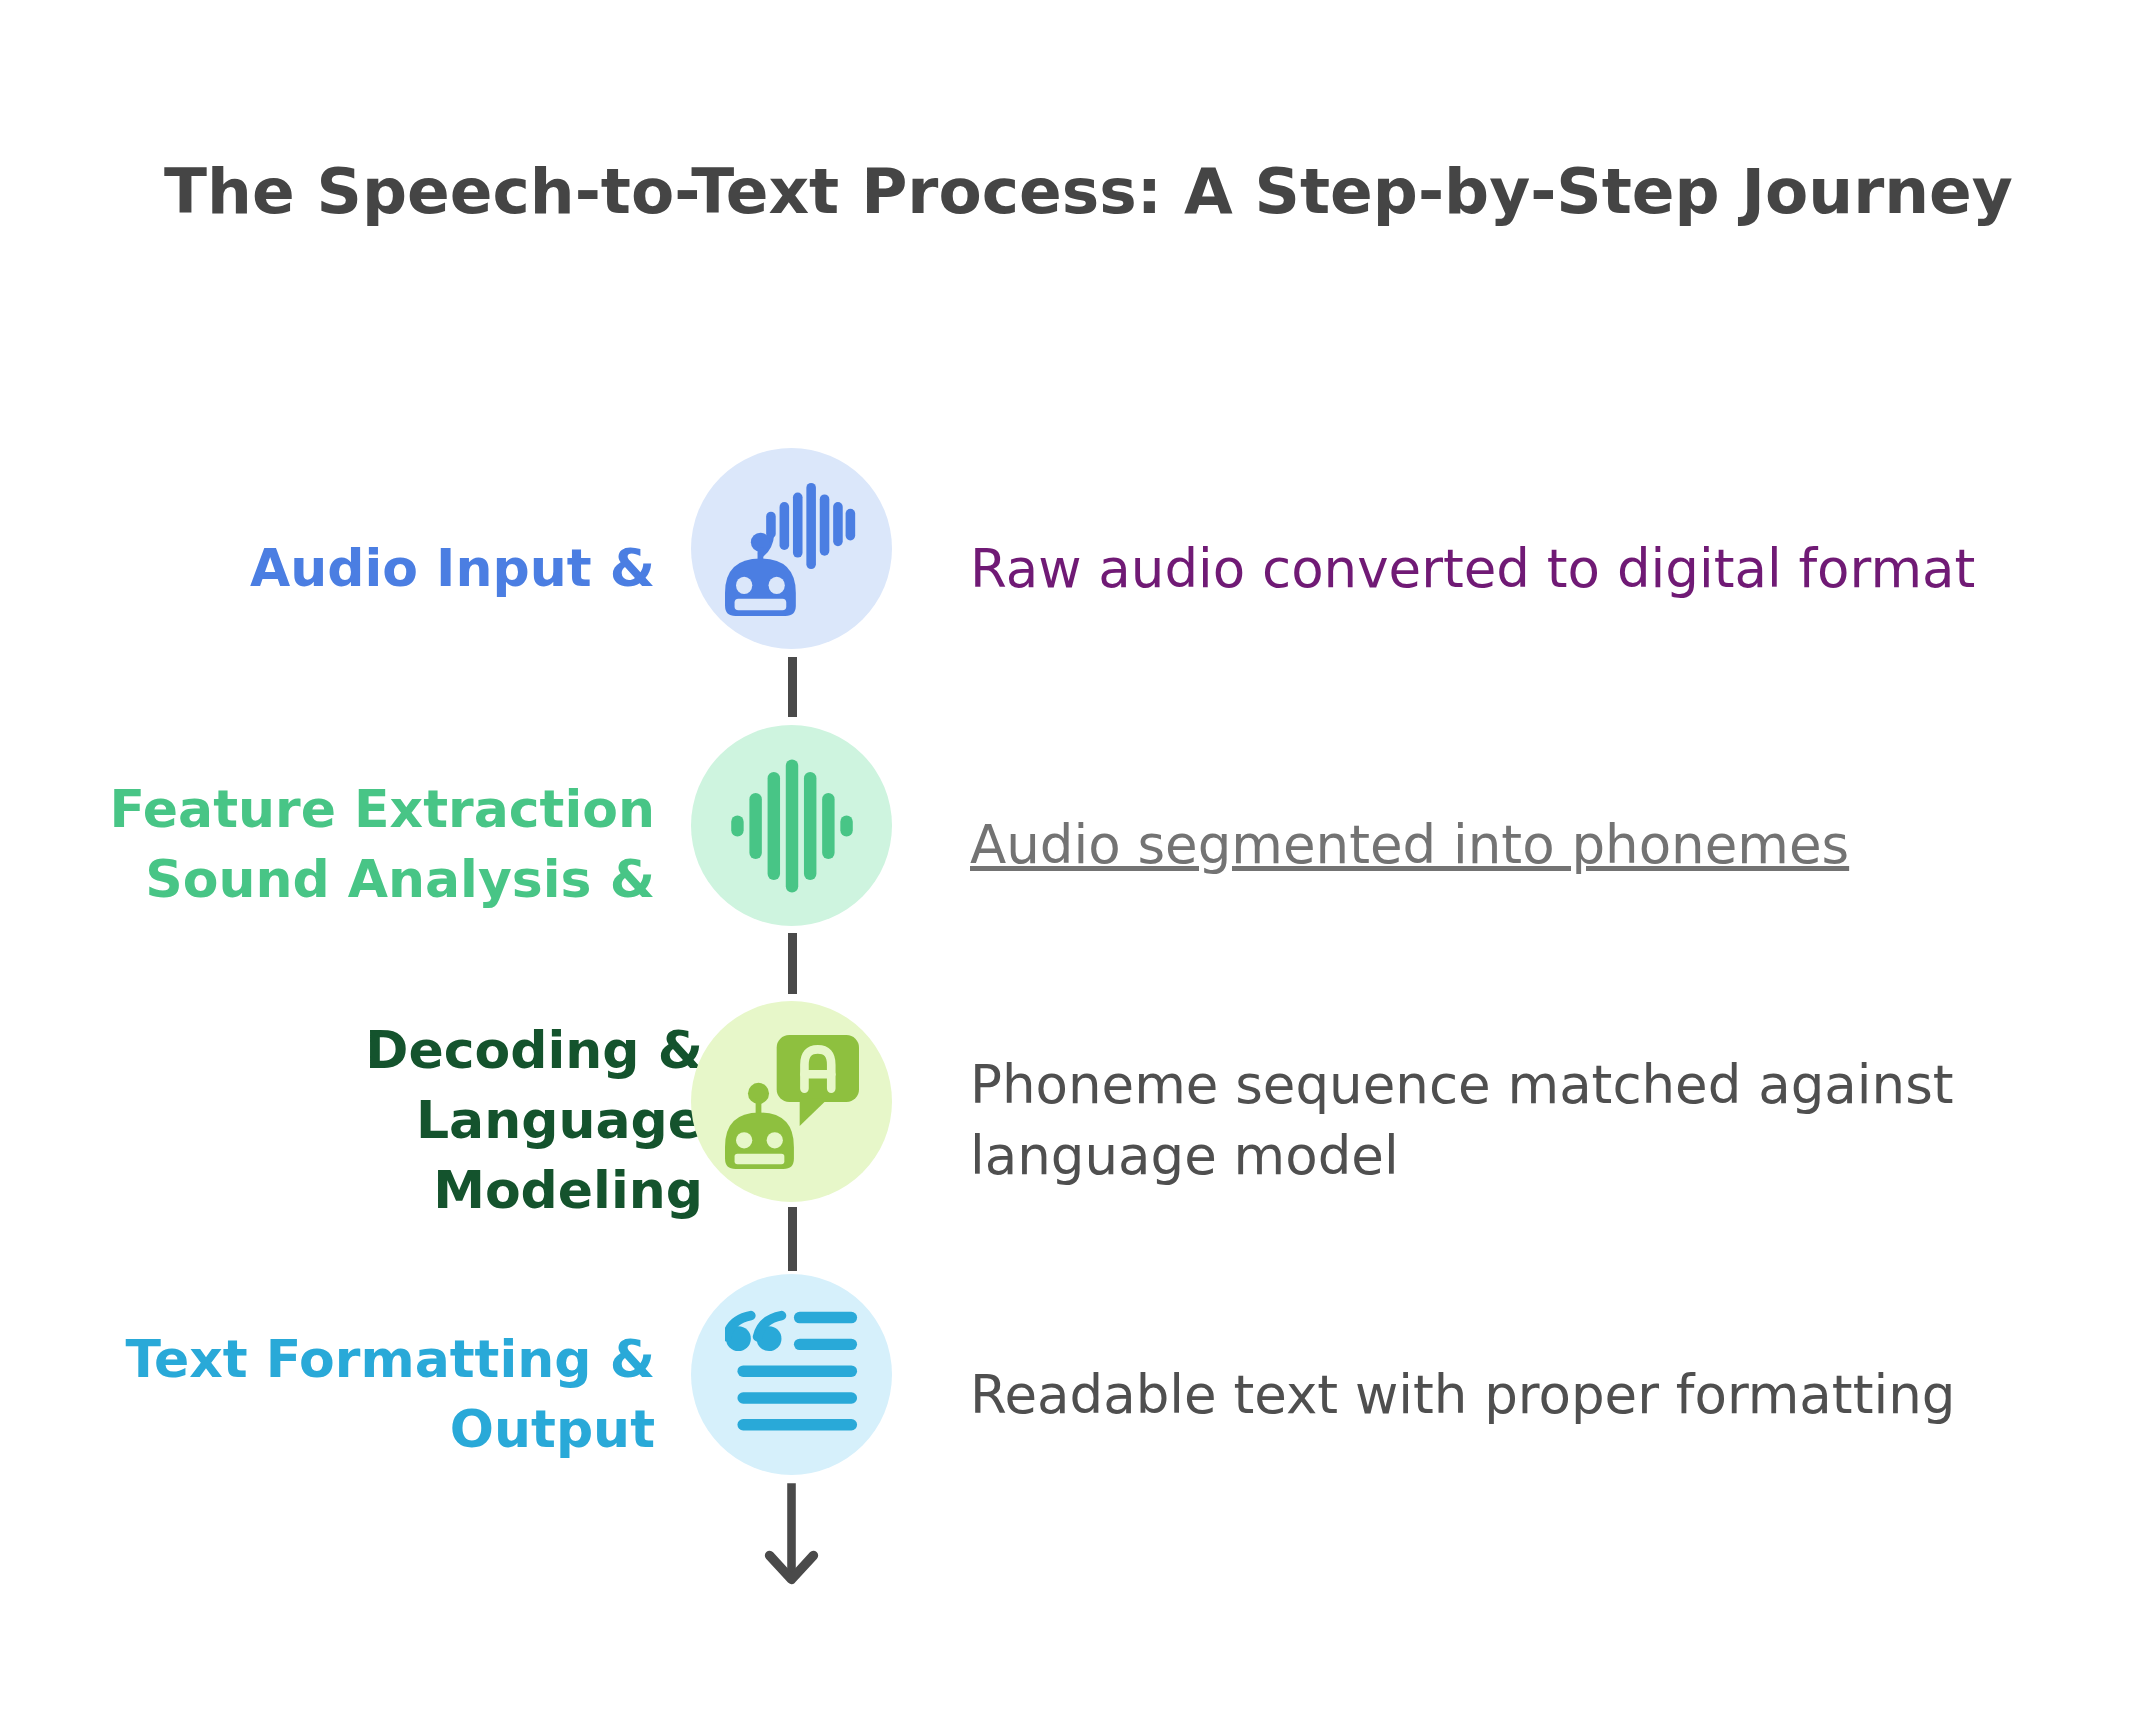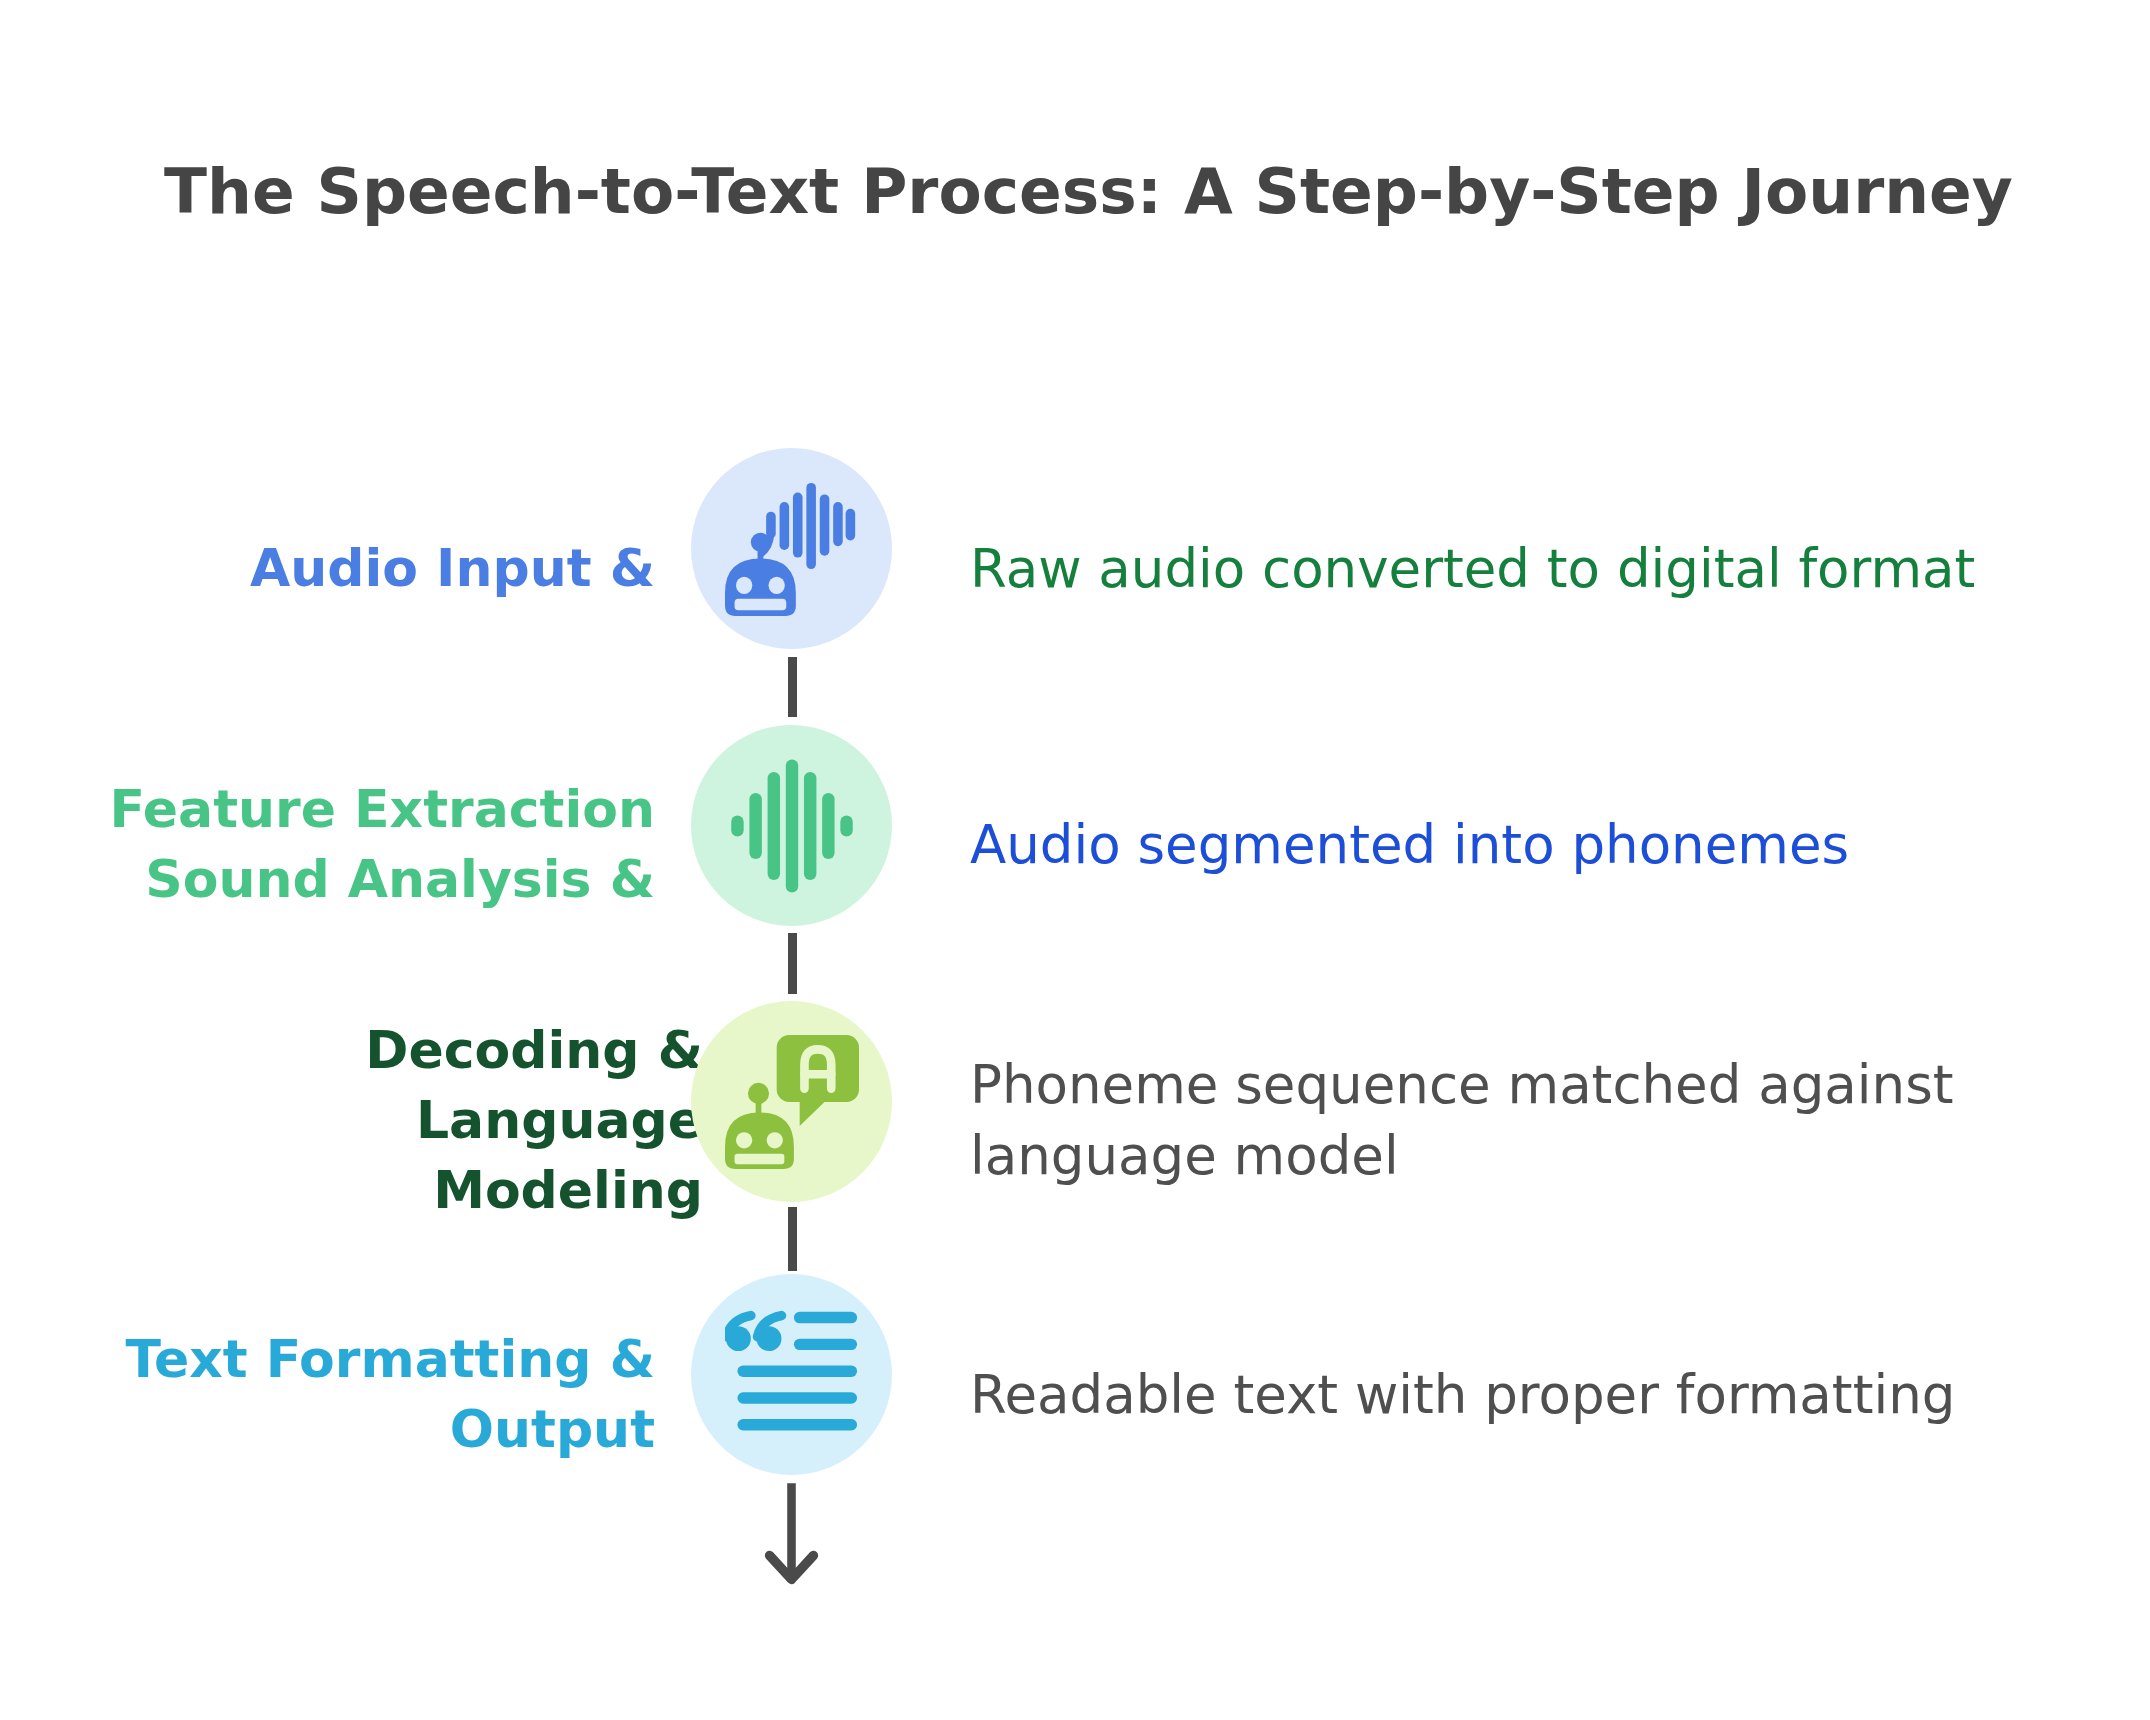--- a/index.html
+++ b/index.html
@@ -92,21 +92,21 @@
       <g fill="currentColor">
         <circle cx="37" cy="63" r="10"></circle>
         <rect x="34" y="68" width="6" height="14"></rect>
         <path d="M0,116 Q0,80 37,80 Q74,80 74,116 L74,129 Q74,140 63,140 L11,140 Q0,140 0,129 Z"></path>
       </g>
       <ellipse cx="20" cy="108" rx="8.5" ry="9" fill="var(--bg)"></ellipse>
       <ellipse cx="54" cy="108" rx="8.5" ry="9" fill="var(--bg)"></ellipse>
       <rect x="10" y="122" width="54" height="12" rx="4" fill="var(--bg)"></rect>
     </svg>
   </div>
-  <div class="step-desc r1" style="color: #15803d; justify-content: center;">
+  <div class="step-desc r1" style="color: #701a75; justify-content: center;">
     <div>Raw audio converted to digital format</div>
   </div>
 
   <div class="connector-seg seg1" style="background-color: rgb(74, 74, 74); --bg: #4a4a4a;"></div>
 
   <div class="step-label r2" style="color: rgb(72, 197, 134);">
     <div class="line">Feature Extraction</div>
     <div class="line">Sound Analysis &amp;</div>
   </div>
   <div class="step-circle r2" style="color: rgb(72, 197, 134); background-color: rgb(206, 244, 223); --bg: #cef4df;">
@@ -115,21 +115,21 @@
         <line x1="13" y1="65.5" x2="13" y2="74.5"></line>
         <line x1="32" y1="42" x2="32" y2="98"></line>
         <line x1="51" y1="20" x2="51" y2="120"></line>
         <line x1="70" y1="7" x2="70" y2="133"></line>
         <line x1="89" y1="20" x2="89" y2="120"></line>
         <line x1="108" y1="42" x2="108" y2="98"></line>
         <line x1="127" y1="65.5" x2="127" y2="74.5"></line>
       </g>
     </svg>
   </div>
-  <div class="step-desc r2" style="color: #1d4ed8;">
+  <div class="step-desc r2" style="color: #737373; text-decoration: underline;">
     <div>Audio segmented into phonemes</div>
   </div>
 
   <div class="connector-seg seg2" style="background-color: rgb(74, 74, 74); --bg: #4a4a4a;"></div>
 
   <div class="step-label r3" style="color: #14532d; padding-left: 48px;">
     <div class="line">Decoding &amp;</div>
     <div class="line">Language</div>
     <div class="line">Modeling</div>
   </div>

